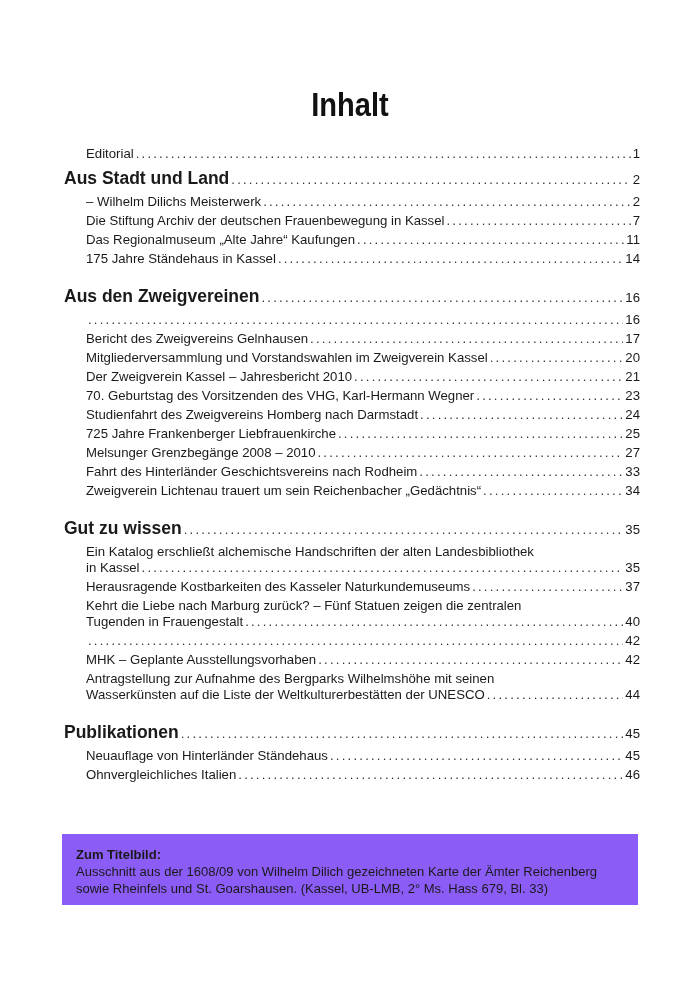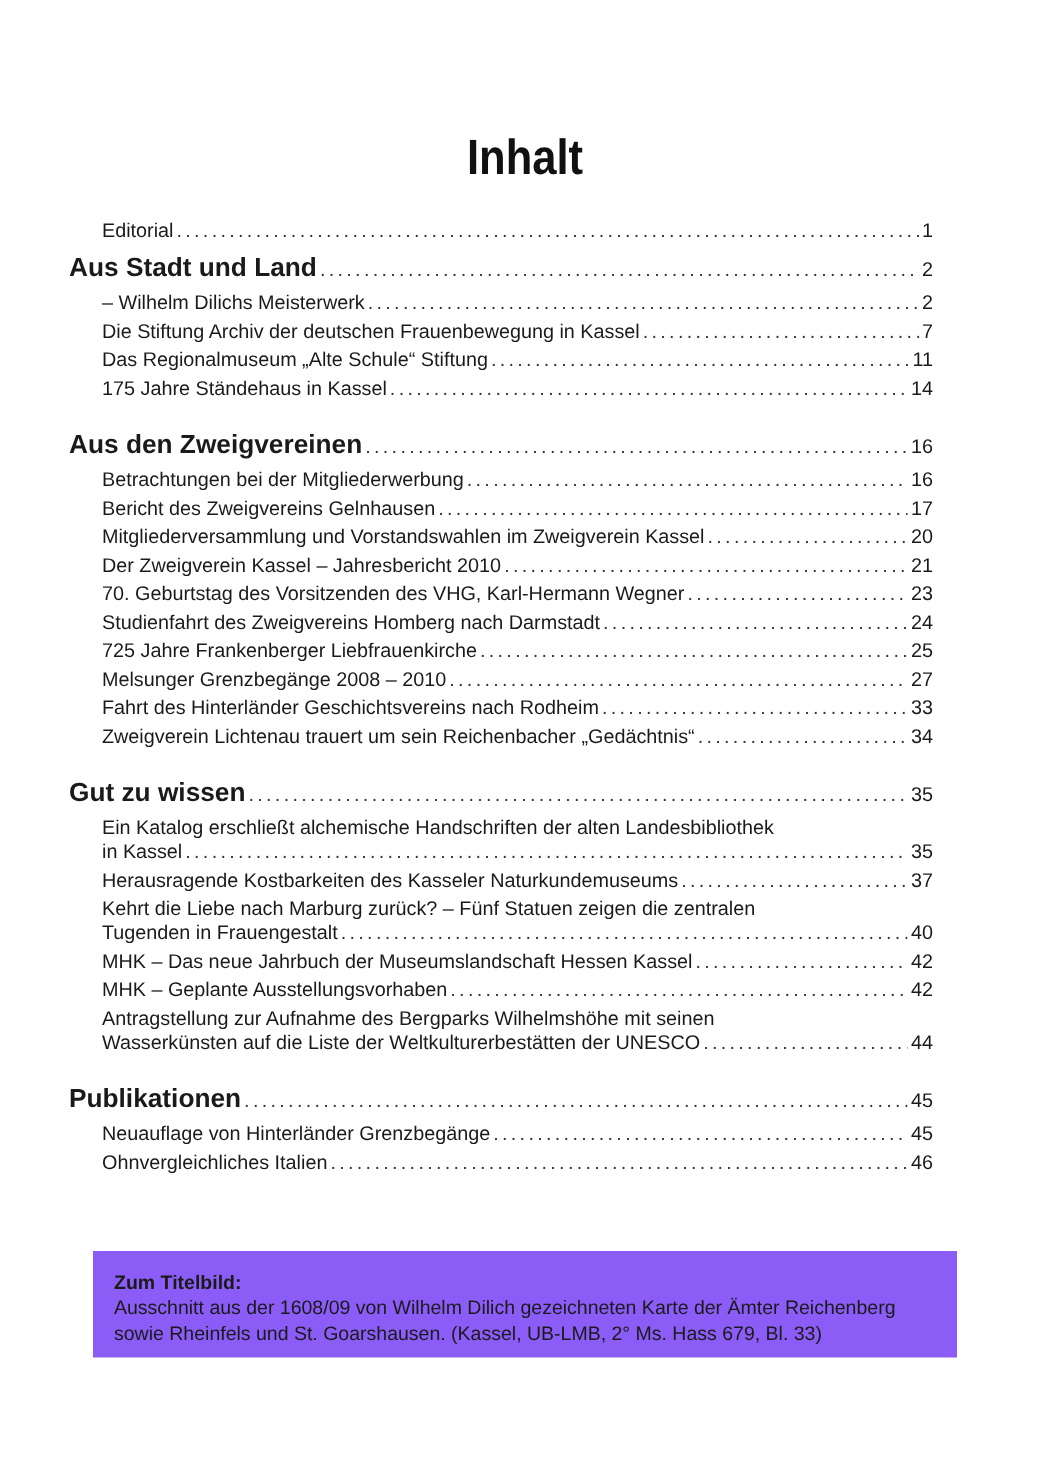--- a/index.html
+++ b/index.html
@@ -1,21 +1,21 @@
 <!DOCTYPE html>
 <html><head>
 <meta charset="utf-8">
 <style>
   html, body { margin: 0; padding: 0; background: #ffffff; }
   body { width: 700px; height: 988px; position: relative; overflow: hidden;
          font-family: "Liberation Sans", sans-serif; color: #1a1a1a; }
   .title { position: absolute; top: 86px; left: 0; width: 700px; text-align: center;
            font-family: "Liberation Sans", sans-serif; font-weight: bold; font-size: 33px;
            letter-spacing: 0px; color: #111; transform: scaleX(0.88); }
-  .toc { position: absolute; left: 46px; top: 144px; width: 576px; }
+  .toc { position: absolute; left: 64px; top: 144px; width: 576px; }
   .row { display: flex; align-items: baseline; white-space: nowrap; }
   .row .txt { flex: 0 0 auto; }
   .row .dots { flex: 1 1 auto; overflow: hidden; white-space: nowrap; margin: 0 2px 0 2px;
                letter-spacing: 2.2px; color: #333; }
   .row .pg { flex: 0 0 auto; text-align: right; }
   .entry { font-size: 13.2px; line-height: 16px; margin-left: 22px; padding: 1.5px 0; transform-origin: left; }
   .entry.top { margin-left: 22px; }
   .entry .line1 { display: block; white-space: nowrap; }
   .section { font-size: 17.5px; font-weight: bold; line-height: 22px; margin-top: 9px; margin-bottom: 1px; }
   .section .dots, .section .pg { font-weight: normal; font-size: 13.2px; }
@@ -48,37 +48,36 @@
         <span class="dots">..............................................................................................................</span>
         <span class="pg">2</span>
       </div>
     </div>
     <div class="row entry">
       <span class="txt">Die Stiftung Archiv der deutschen Frauenbewegung in Kassel</span>
       <span class="dots">..............................................................................................................</span>
       <span class="pg">7</span>
     </div>
     <div class="row entry">
-      <span class="txt">Das Regionalmuseum „Alte Schule“ Stiftung</span>
+      <span class="txt">Das Regionalmuseum „Alte Jahre“ Kaufungen</span>
       <span class="dots">..............................................................................................................</span>
       <span class="pg">11</span>
     </div>
     <div class="row entry">
       <span class="txt">175 Jahre Ständehaus in Kassel</span>
       <span class="dots">..............................................................................................................</span>
       <span class="pg">14</span>
     </div>
     <div class="gap"></div>
     <div class="row section">
       <span class="txt">Aus den Zweigvereinen</span>
       <span class="dots">..............................................................................................................</span>
       <span class="pg">16</span>
     </div>
     <div class="row entry">
-      <span class="txt">Betrachtungen bei der Mitgliederwerbung</span>
       <span class="dots">..............................................................................................................</span>
       <span class="pg">16</span>
     </div>
     <div class="row entry">
       <span class="txt">Bericht des Zweigvereins Gelnhausen</span>
       <span class="dots">..............................................................................................................</span>
       <span class="pg">17</span>
     </div>
     <div class="row entry">
       <span class="txt">Mitgliederversammlung und Vorstandswahlen im Zweigverein Kassel</span>
@@ -141,21 +140,20 @@
     </div>
     <div class="entry">
       <span class="line1">Kehrt die Liebe nach Marburg zurück? – Fünf Statuen zeigen die zentralen</span>
       <div class="row ">
         <span class="txt">Tugenden in Frauengestalt</span>
         <span class="dots">..............................................................................................................</span>
         <span class="pg">40</span>
       </div>
     </div>
     <div class="row entry">
-      <span class="txt">MHK – Das neue Jahrbuch der Museumslandschaft Hessen Kassel</span>
       <span class="dots">..............................................................................................................</span>
       <span class="pg">42</span>
     </div>
     <div class="row entry">
       <span class="txt">MHK – Geplante Ausstellungsvorhaben</span>
       <span class="dots">..............................................................................................................</span>
       <span class="pg">42</span>
     </div>
     <div class="entry">
       <span class="line1">Antragstellung zur Aufnahme des Bergparks Wilhelmshöhe mit seinen</span>
@@ -165,21 +163,21 @@
         <span class="pg">44</span>
       </div>
     </div>
     <div class="gap"></div>
     <div class="row section">
       <span class="txt">Publikationen</span>
       <span class="dots">..............................................................................................................</span>
       <span class="pg">45</span>
     </div>
     <div class="row entry">
-      <span class="txt">Neuauflage von Hinterländer Grenzbegänge</span>
+      <span class="txt">Neuauflage von Hinterländer Ständehaus</span>
       <span class="dots">..............................................................................................................</span>
       <span class="pg">45</span>
     </div>
     <div class="row entry">
       <span class="txt">Ohnvergleichliches Italien</span>
       <span class="dots">..............................................................................................................</span>
       <span class="pg">46</span>
     </div>
   </div>
 

